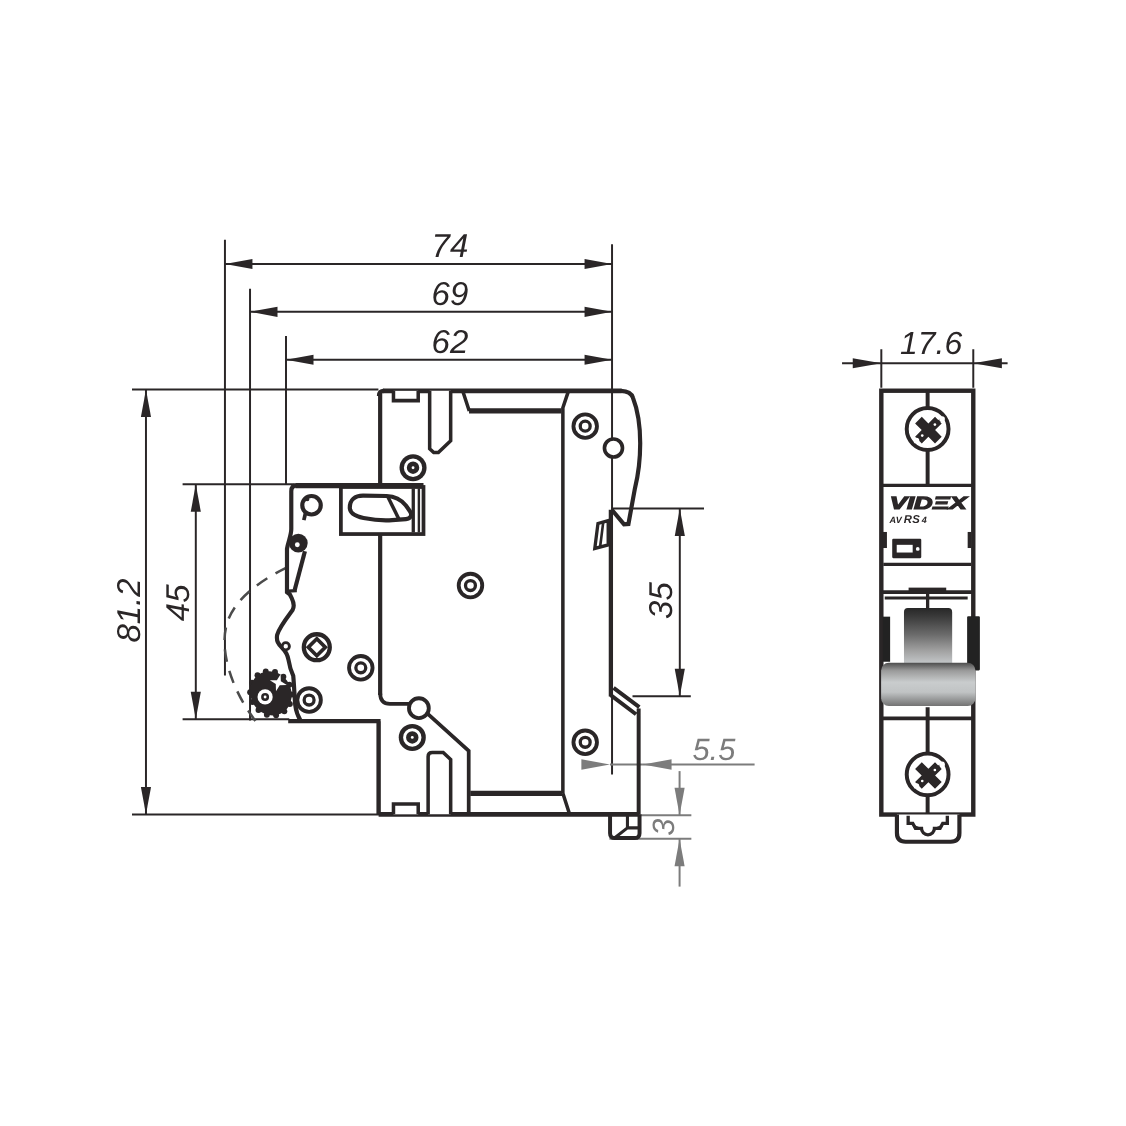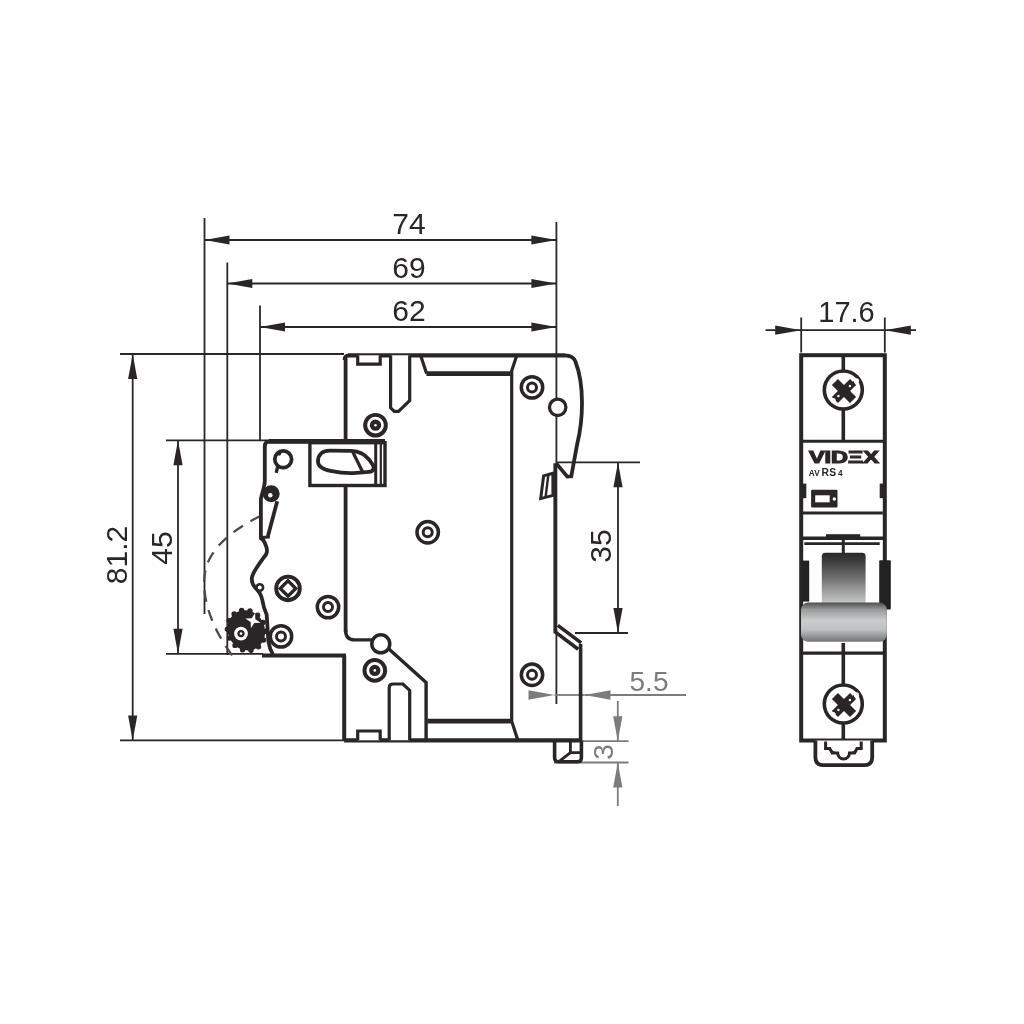--- a/index.html
+++ b/index.html
@@ -1,16 +1,16 @@
 <!DOCTYPE html>
 <html><head>
 <meta charset="utf-8">
 <style>
   html,body{margin:0;padding:0;background:#ffffff;}
-  .page{width:916px;height:1024px;background:#ffffff;position:relative;overflow:hidden;}
+  .page{width:916px;height:1024px;background:#ffffff;position:relative;overflow:hidden;font-style:italic;}
   svg{display:block;}
   text{font-family:"Liberation Sans", sans-serif;fill:#2a2627;}
 </style>
 </head>
 <body>
 <div class="page">
 <svg width="1024" height="1024" viewBox="0 0 1024 1024">
 <defs>
   <linearGradient id="levergrad" x1="0" y1="0" x2="0" y2="1">
     <stop offset="0" stop-color="#272727"></stop>

